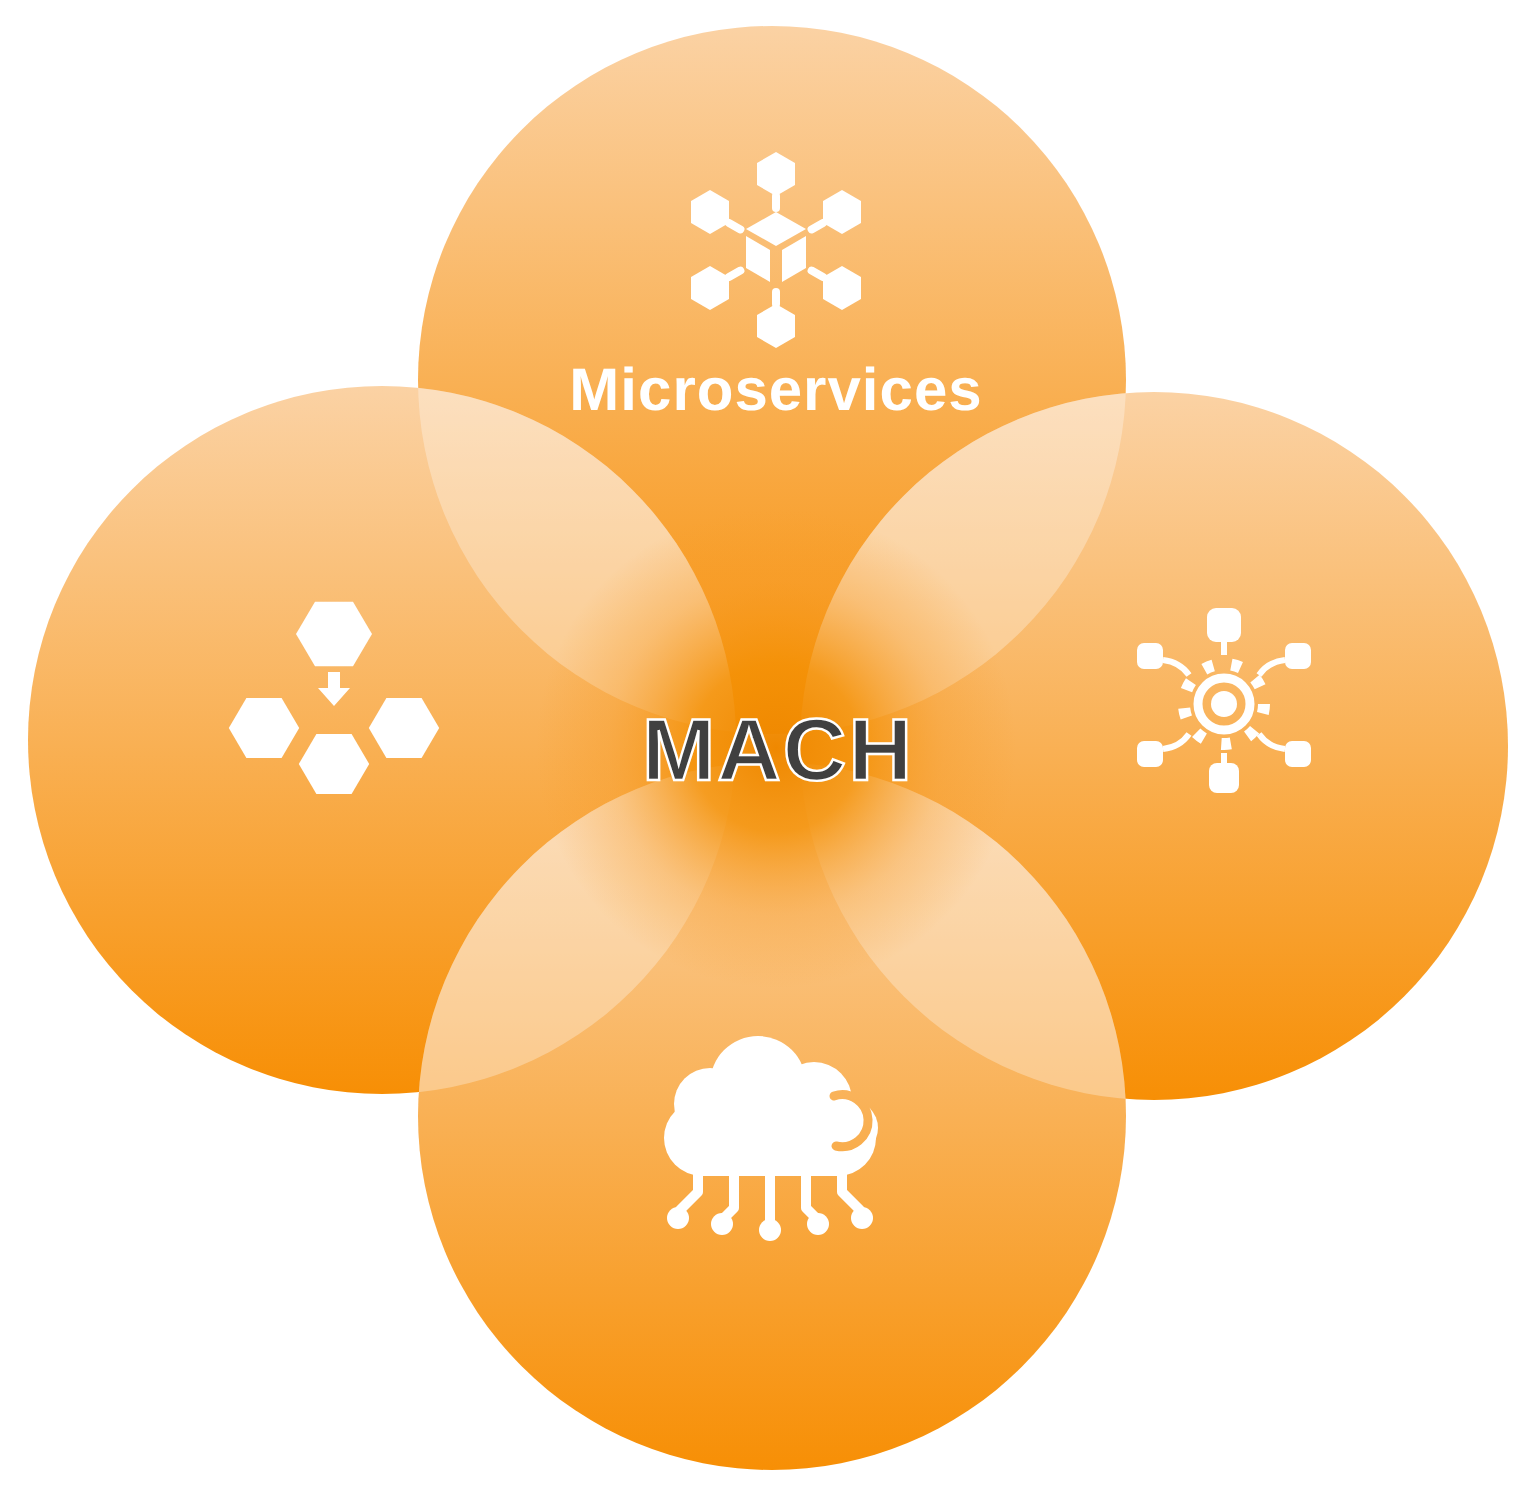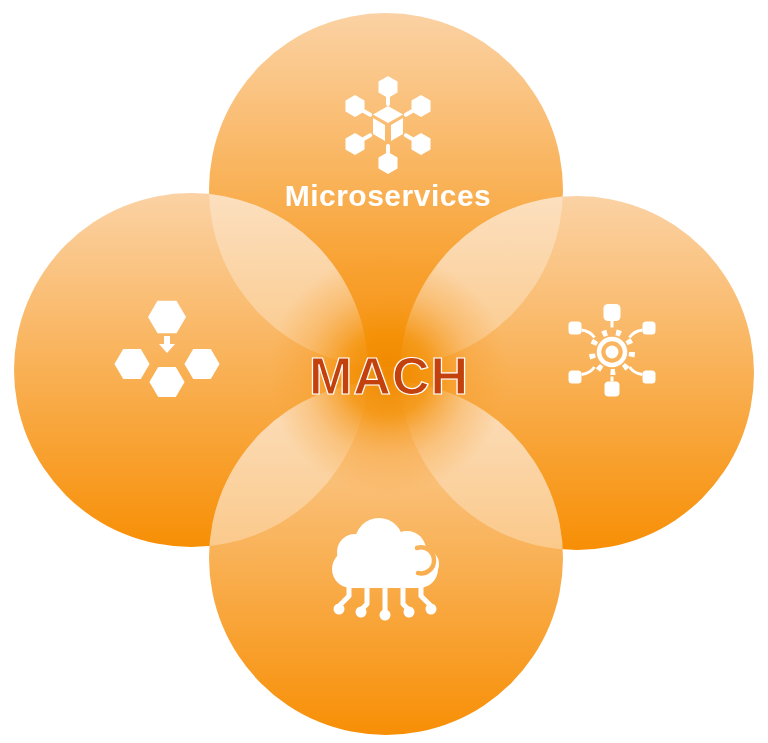--- a/index.html
+++ b/index.html
@@ -18,22 +18,22 @@
     color:#ffffff;
     font-size:30px;
     font-weight:bold;
     letter-spacing:0.5px;
     white-space:nowrap;
     text-align:center;
   }
   .mach-title{
     position:absolute;
     transform:translate(-50%,-50%);
-    color:#c2410c;
-    font-size:52px;
+    color:#404040;
+    font-size:44px;
     font-weight:900;
     letter-spacing:1px;
     -webkit-text-stroke:1.2px #ffffff;
     white-space:nowrap;
   }
 </style>
 </head>
 <body>
 
 <div class="stage">

